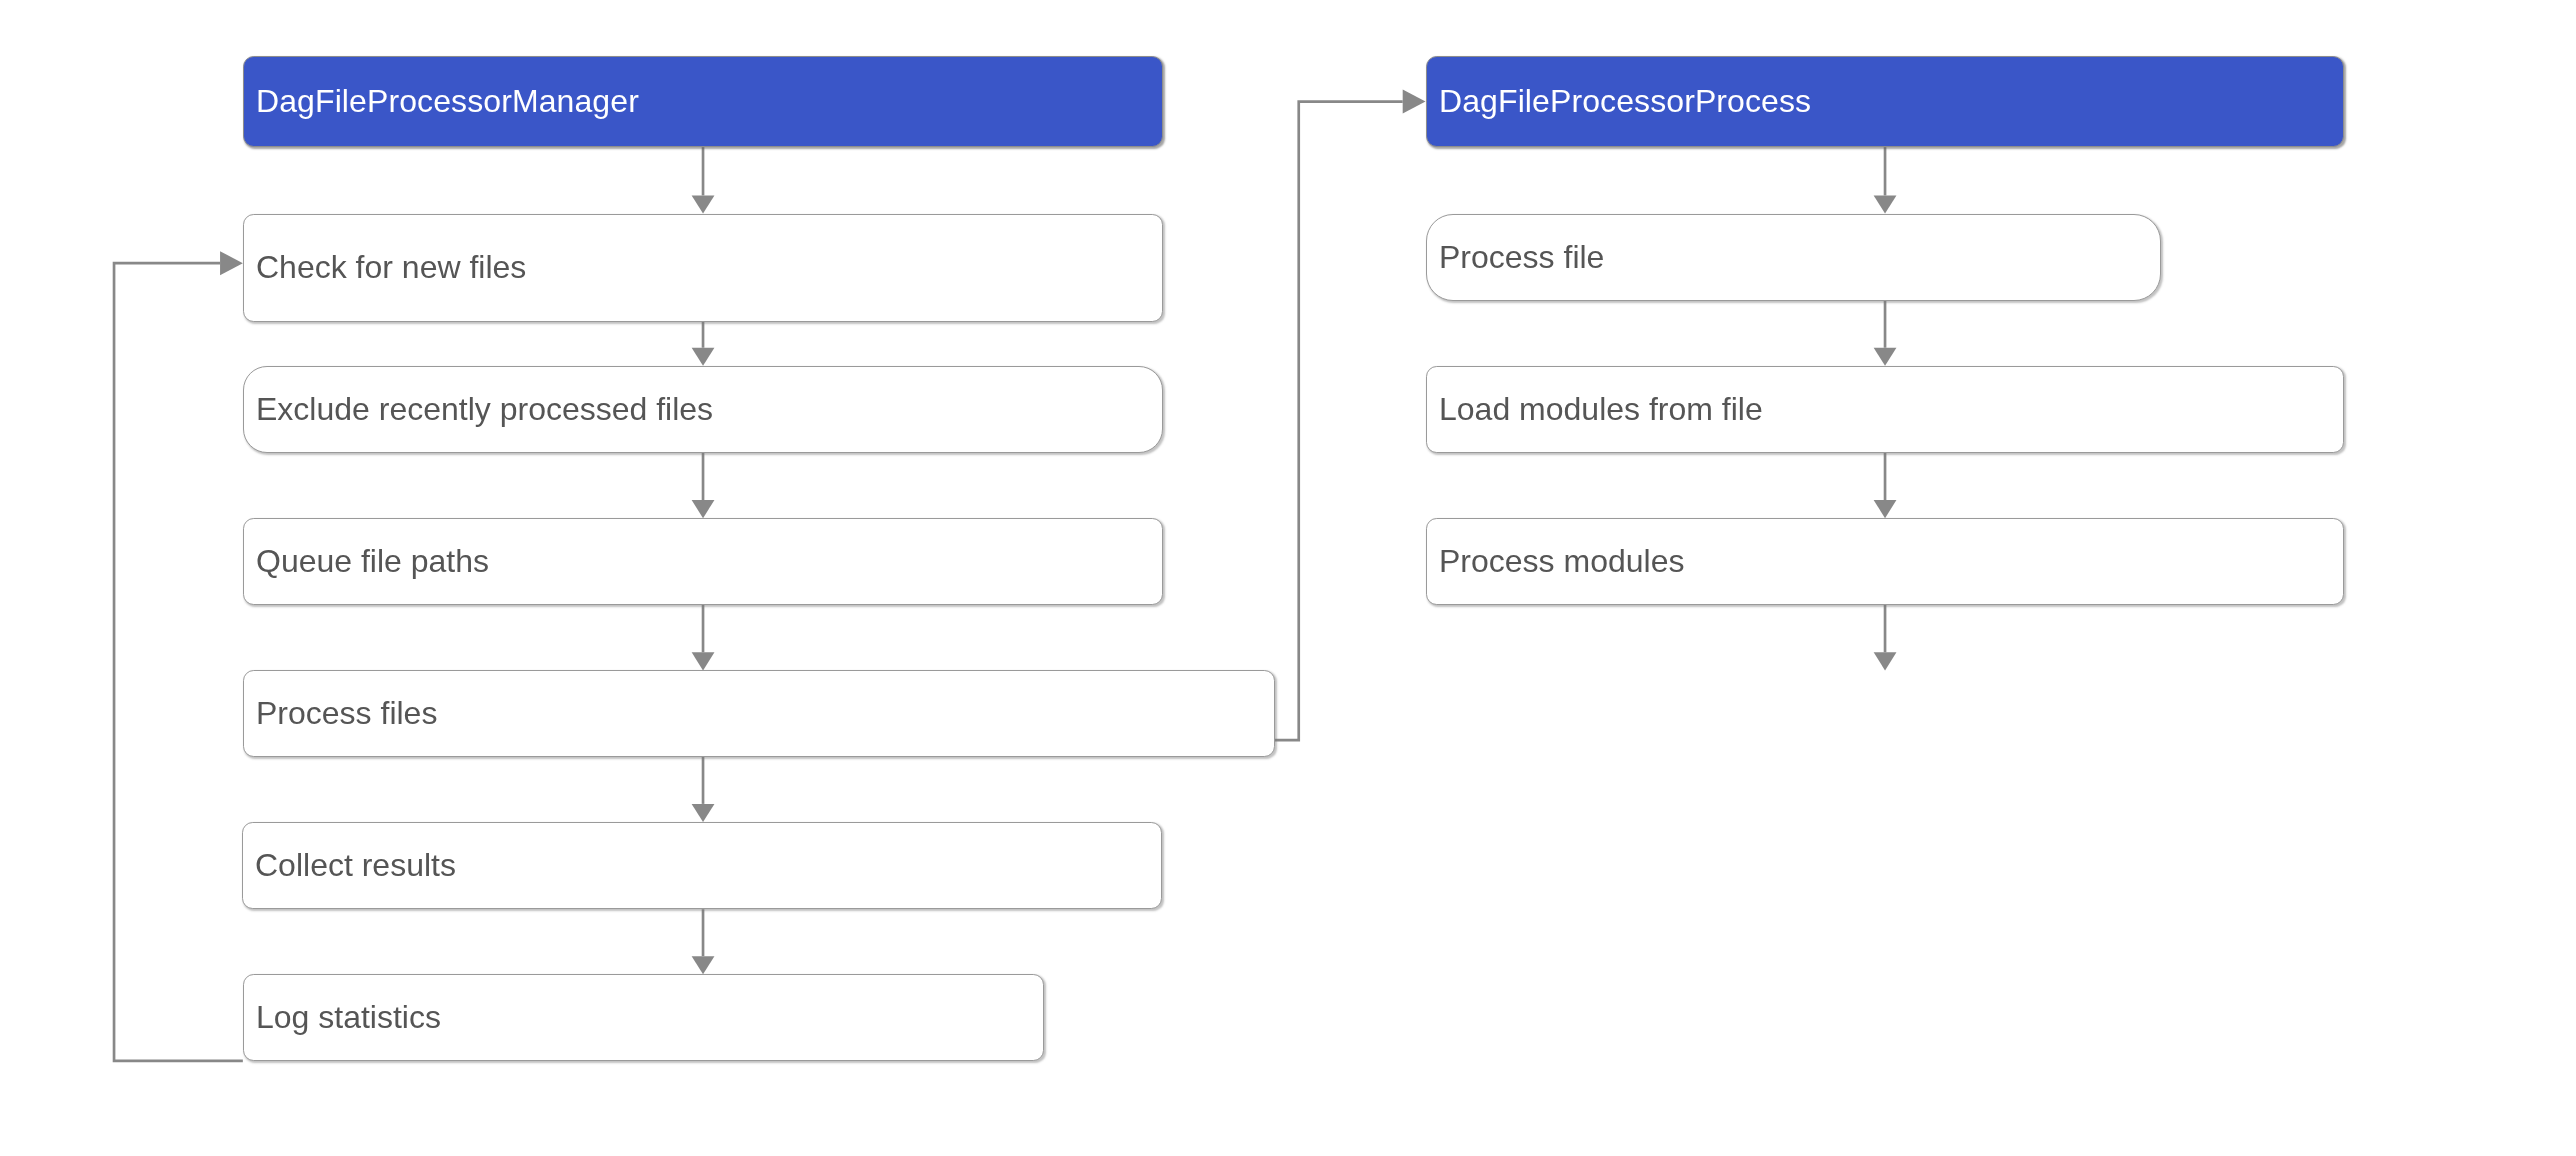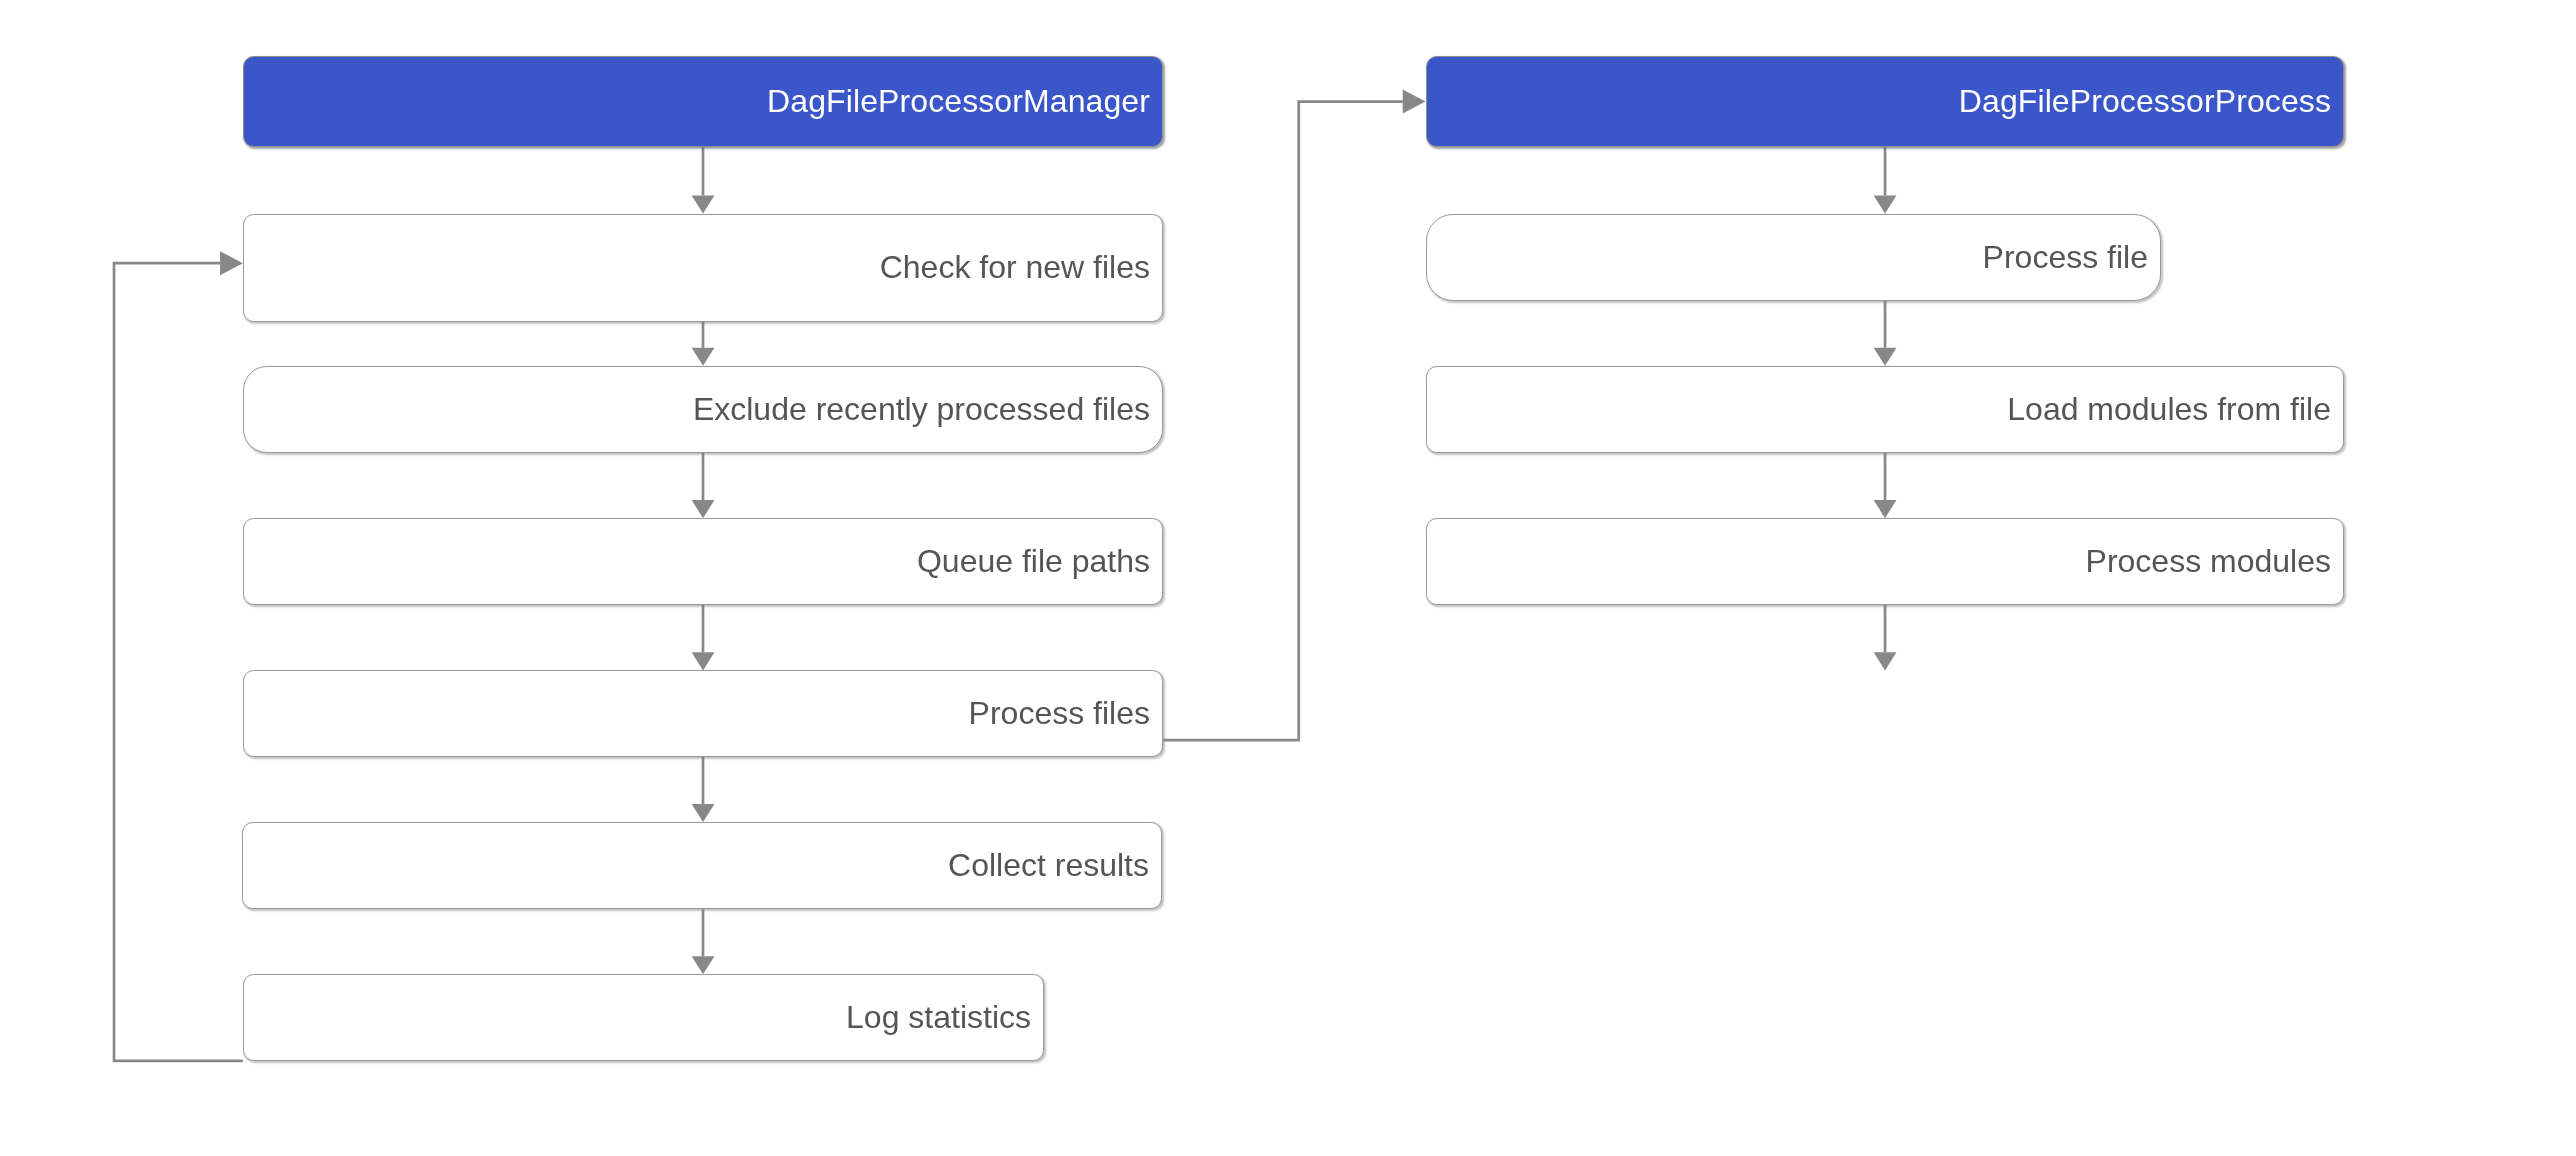--- a/index.html
+++ b/index.html
@@ -24,21 +24,21 @@
     top: 0;
     width: 2576px;
     height: 1157px;
     pointer-events: none;
   }
   .node {
     position: absolute;
     box-sizing: border-box;
     display: flex;
     align-items: center;
-    justify-content: flex-end;
+    justify-content: flex-start;
     border-radius: 10.7px;
     text-align: center;
     line-height: 1.1;
     white-space: nowrap;
   }
   .node-header {
     background: #3a56c8;
     border: 1.3px solid #8d8d8d;
     color: #ffffff;
     font-size: 32px;
@@ -134,21 +134,21 @@
   </div>
 
   <div class="node node-step" style="left:243px; top:366px; width:920px; height:87px;border-radius:24px;">
     <span class="node-label">Exclude recently processed files</span>
   </div>
 
   <div class="node node-step" style="left:243px; top:518px; width:920px; height:87px;">
     <span class="node-label">Queue file paths</span>
   </div>
 
-  <div class="node node-step" style="left:243px; top:670px; width:920px; height:87px;">
+  <div class="node node-step" style="left:243px; top:670px; width:1032px; height:87px;">
     <span class="node-label">Process files</span>
   </div>
 
   <div class="node node-step" style="left:242px; top:822px; width:920px; height:87px;">
     <span class="node-label">Collect results</span>
   </div>
 
   <div class="node node-step" style="left:243px; top:974px; width:801px; height:87px;">
     <span class="node-label">Log statistics</span>
   </div>

